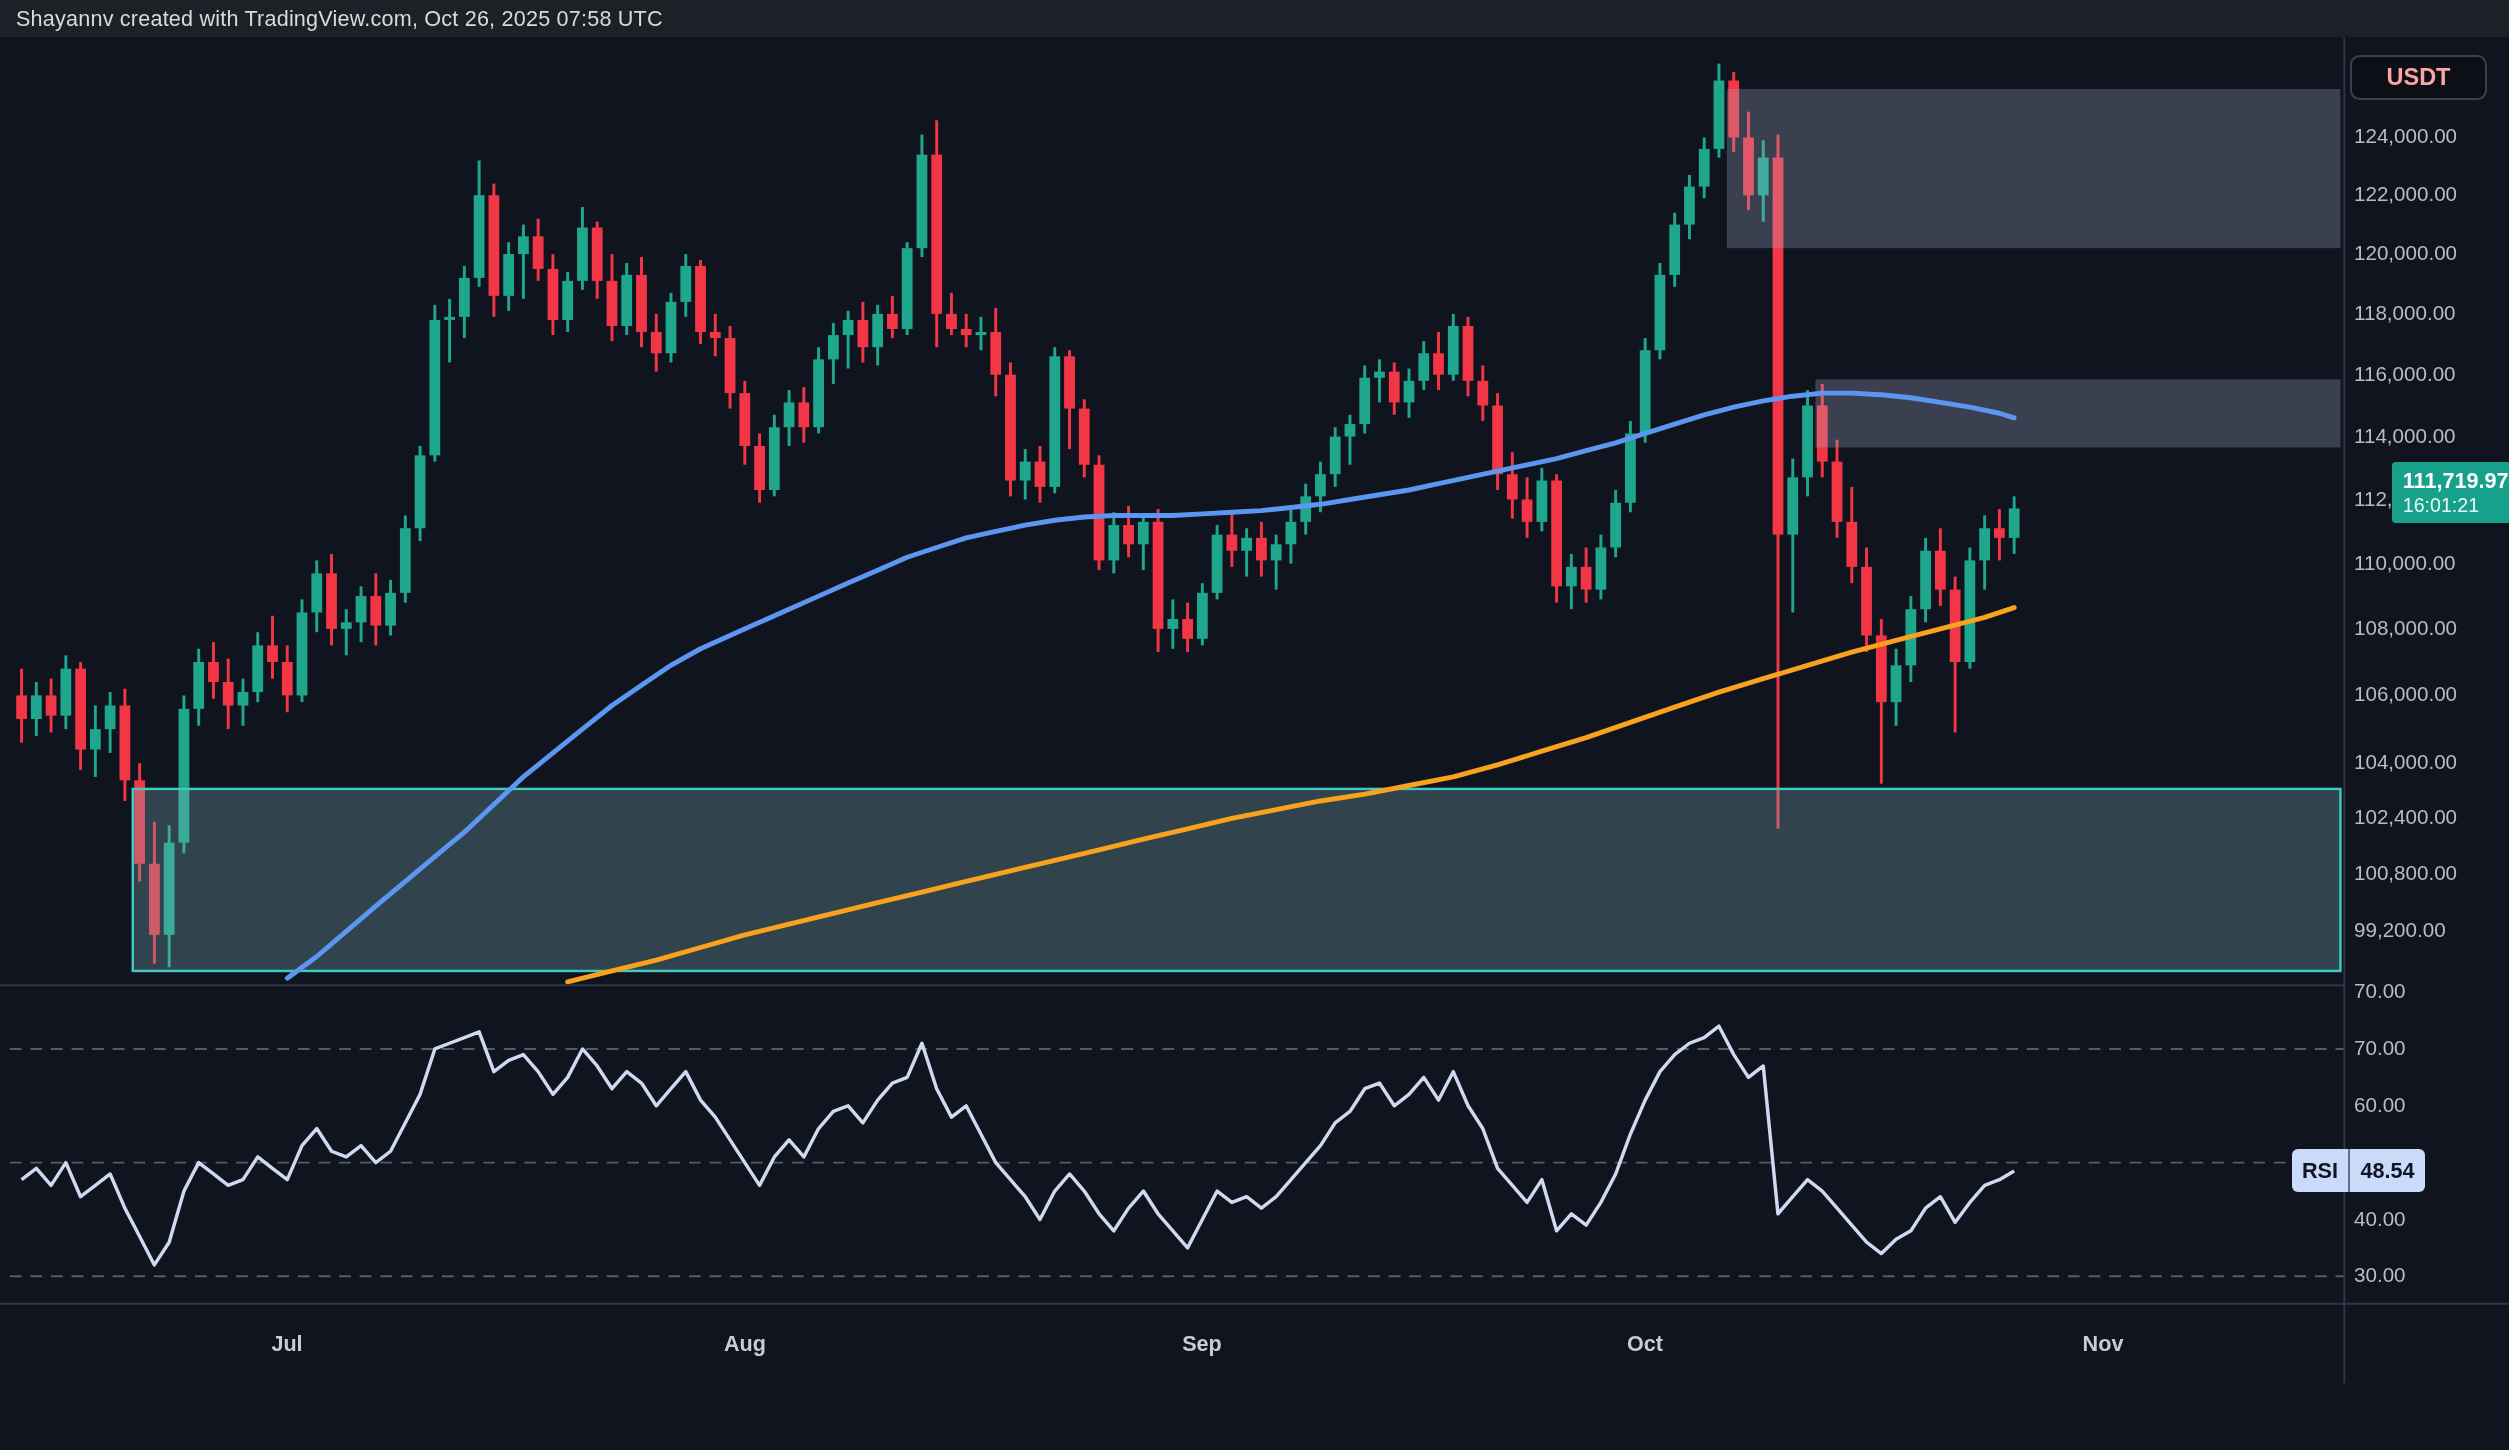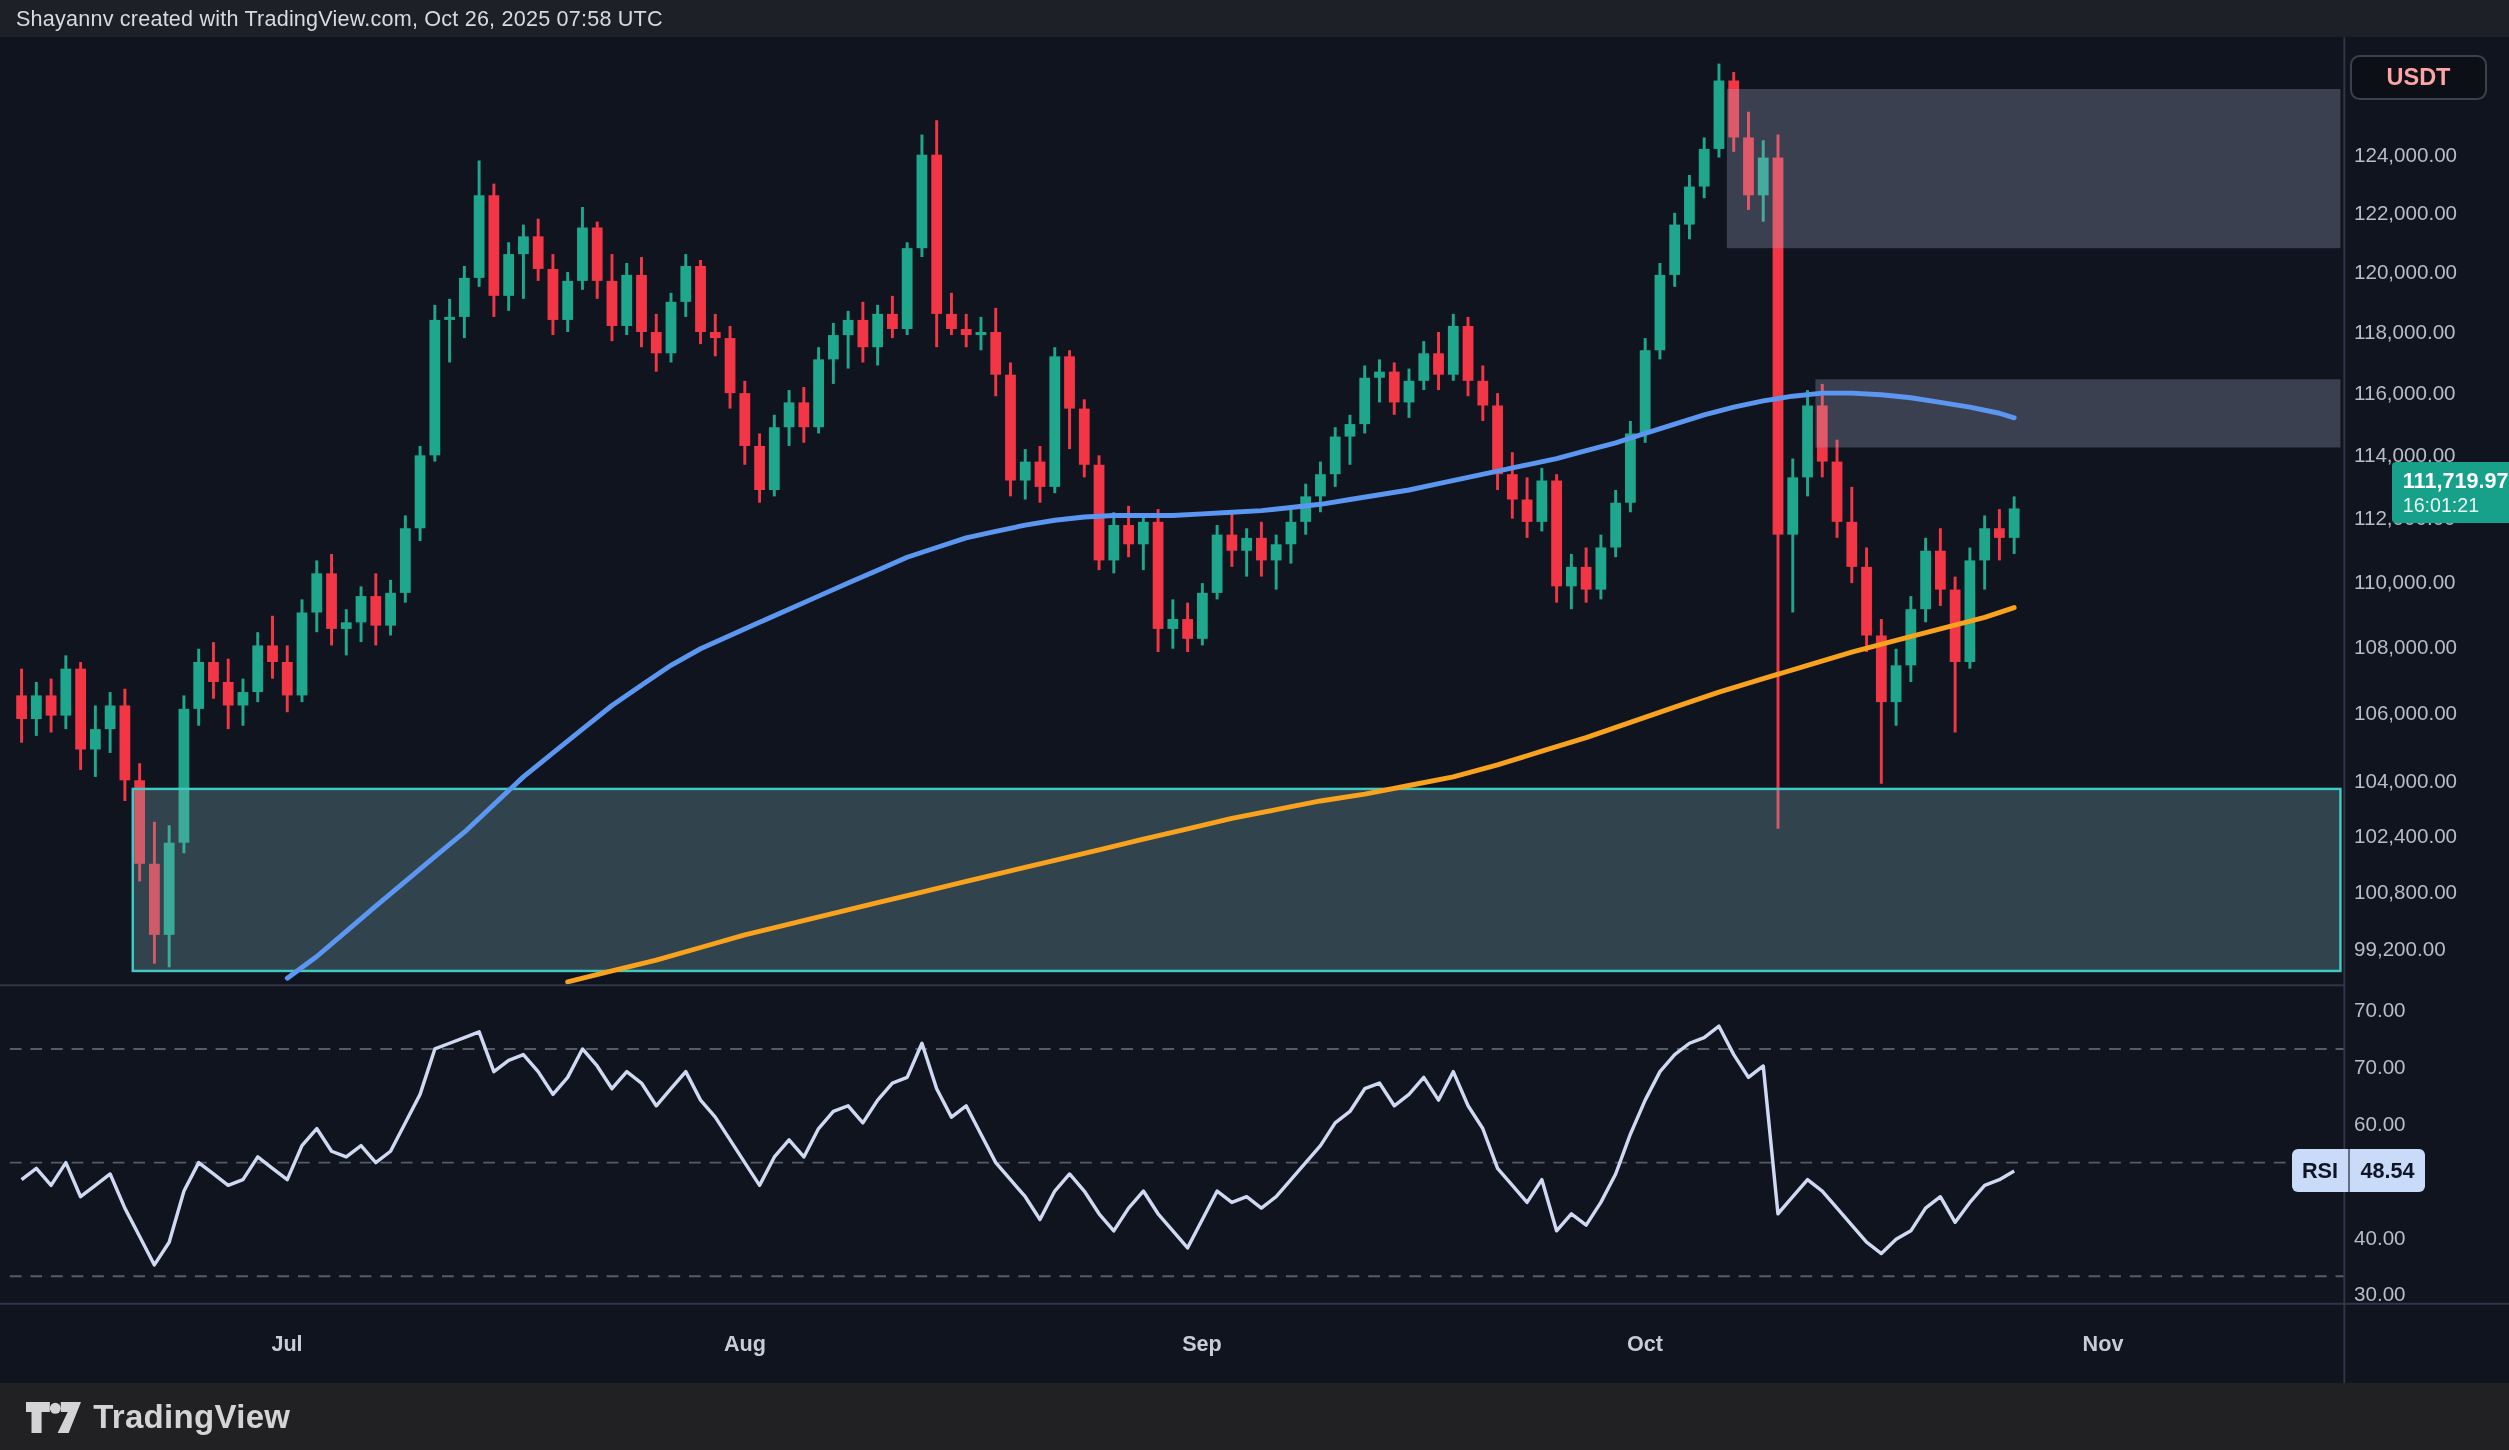--- a/index.html
+++ b/index.html
@@ -3,21 +3,21 @@
 <meta charset="utf-8">
 <style>
   html,body{margin:0;padding:0;background:#0b0d13;}
   .stage{position:relative;width:2509px;height:1451px;background:#10141f;overflow:hidden;
          font-family:"Liberation Sans",sans-serif;}
   .top-strip{position:absolute;left:0;top:0;width:2509px;height:37px;background:#1d2026;z-index:3;
              display:flex;align-items:center;}
   .top-strip span{margin-left:16px;font-size:21.6px;color:#d8dade;letter-spacing:0.2px;}
   #chart-svg{position:absolute;left:0;top:0;z-index:1;}
   #labels-layer{position:absolute;left:0;top:0;width:2509px;height:1451px;z-index:2;pointer-events:none;}
-  .axis-label{position:absolute;left:2354px;font-size:20.6px;color:#b7bcc7;white-space:nowrap;margin-top:19px;}
+  .axis-label{position:absolute;left:2354px;font-size:20.6px;color:#b7bcc7;white-space:nowrap;}
   .month-label{position:absolute;width:78px;text-align:center;font-size:21.6px;font-weight:700;color:#c8ccd4;}
   .usdt-btn{position:absolute;left:2350px;top:55px;width:137px;height:45px;z-index:4;
             background:#0d0f16;border:2px solid #3c404d;border-radius:9.8px;
             color:#fca5a5;font-size:23.5px;font-weight:600;font-family:"Liberation Sans",sans-serif;
             display:flex;align-items:center;justify-content:center;cursor:pointer;}
   .price-badge{position:absolute;left:2346px;width:161px;height:61px;z-index:4;background:#17a08a;
                border-radius:3.9px;padding-left:10.8px;box-sizing:border-box;
                display:flex;flex-direction:column;justify-content:center;}
   .price-badge .p{font-size:21.6px;font-weight:600;color:#ffffff;line-height:27.4px;}
   .price-badge .c{font-size:19.6px;color:#eafaf5;line-height:23.5px;}
@@ -367,24 +367,14 @@
 
   <div class="rsi-badge" id="rsi-badge" style="top: 1149px;">
     <span class="lab">RSI</span>
     <span class="val">48.54</span>
   </div>
 
   <div class="hotspot" style="left:2345px;top:37px;width:165px;height:1266px;"></div>
   <div class="hotspot" style="left:0px;top:1304px;width:2509px;height:79px;"></div>
   <div class="hotspot" style="left:0px;top:985px;width:2345px;height:319px;"></div>
 
-  <div class="footer">
-    <svg width="55" height="33" viewBox="0 0 60 34">
-      <g fill="#d4d4d7">
-        <path d="M0 0 H26 V11 H17 V34 H6 V11 H0 Z"></path>
-        <circle cx="32" cy="7" r="6"></circle>
-        <path d="M38 0 H60 L46.5 34 H34.5 L45.5 11 H38 Z"></path>
-      </g>
-    </svg>
-    <span class="wordmark">TradingView</span>
-  </div>
 </div>
 
 
 </body></html>

